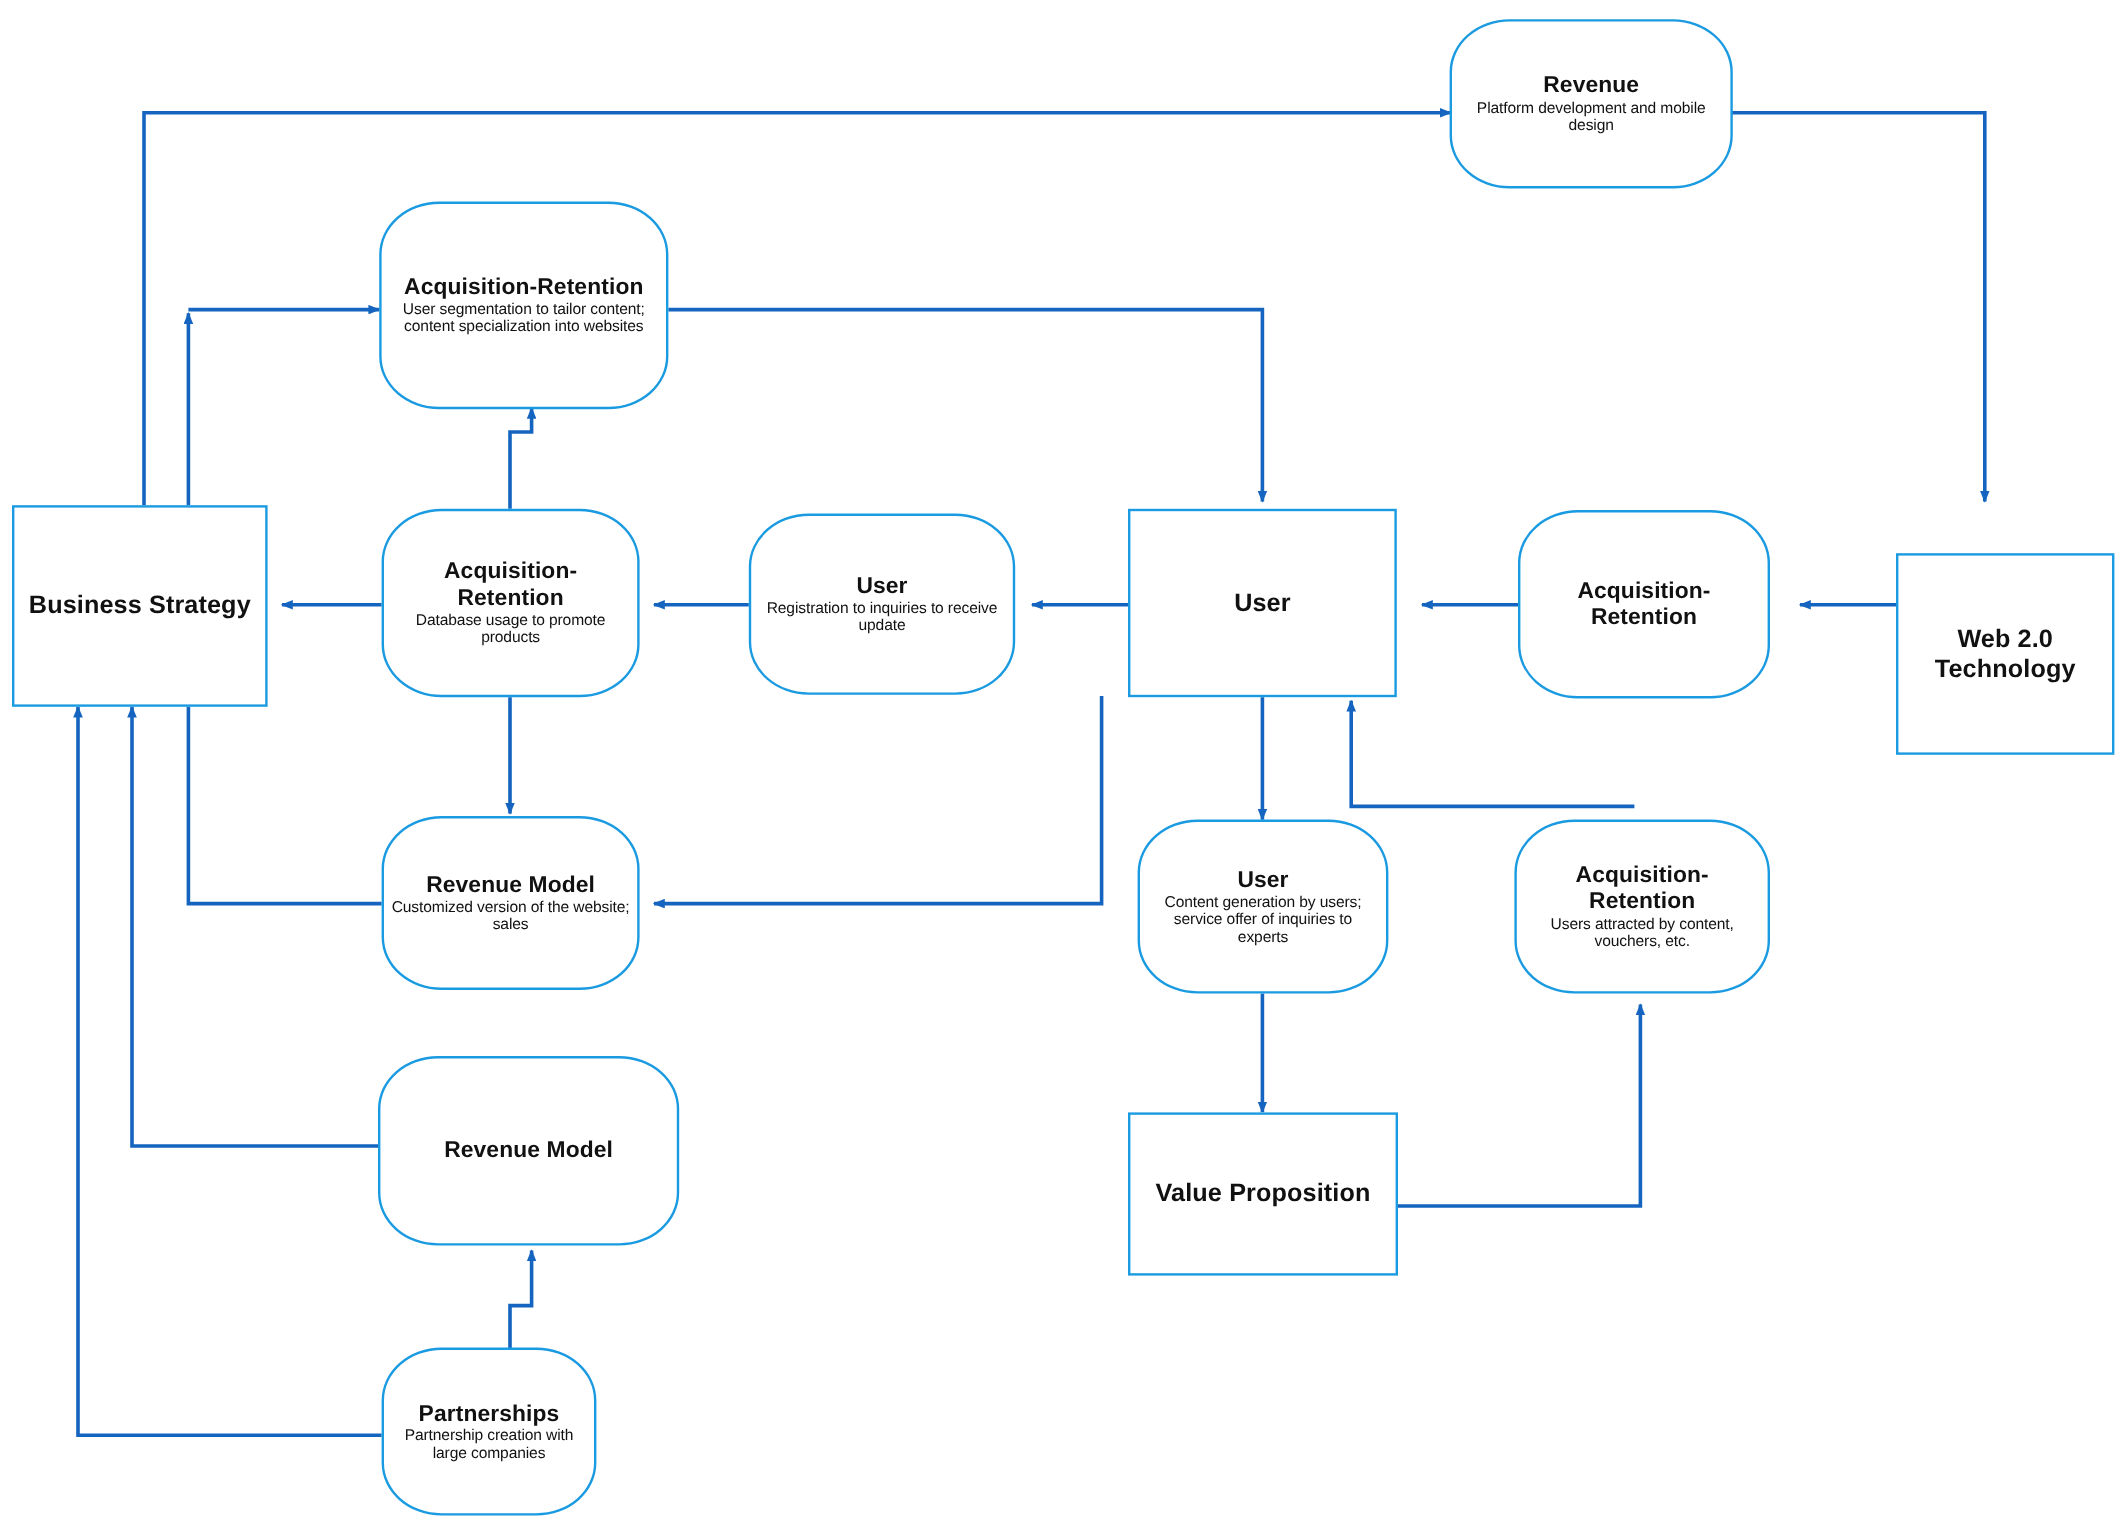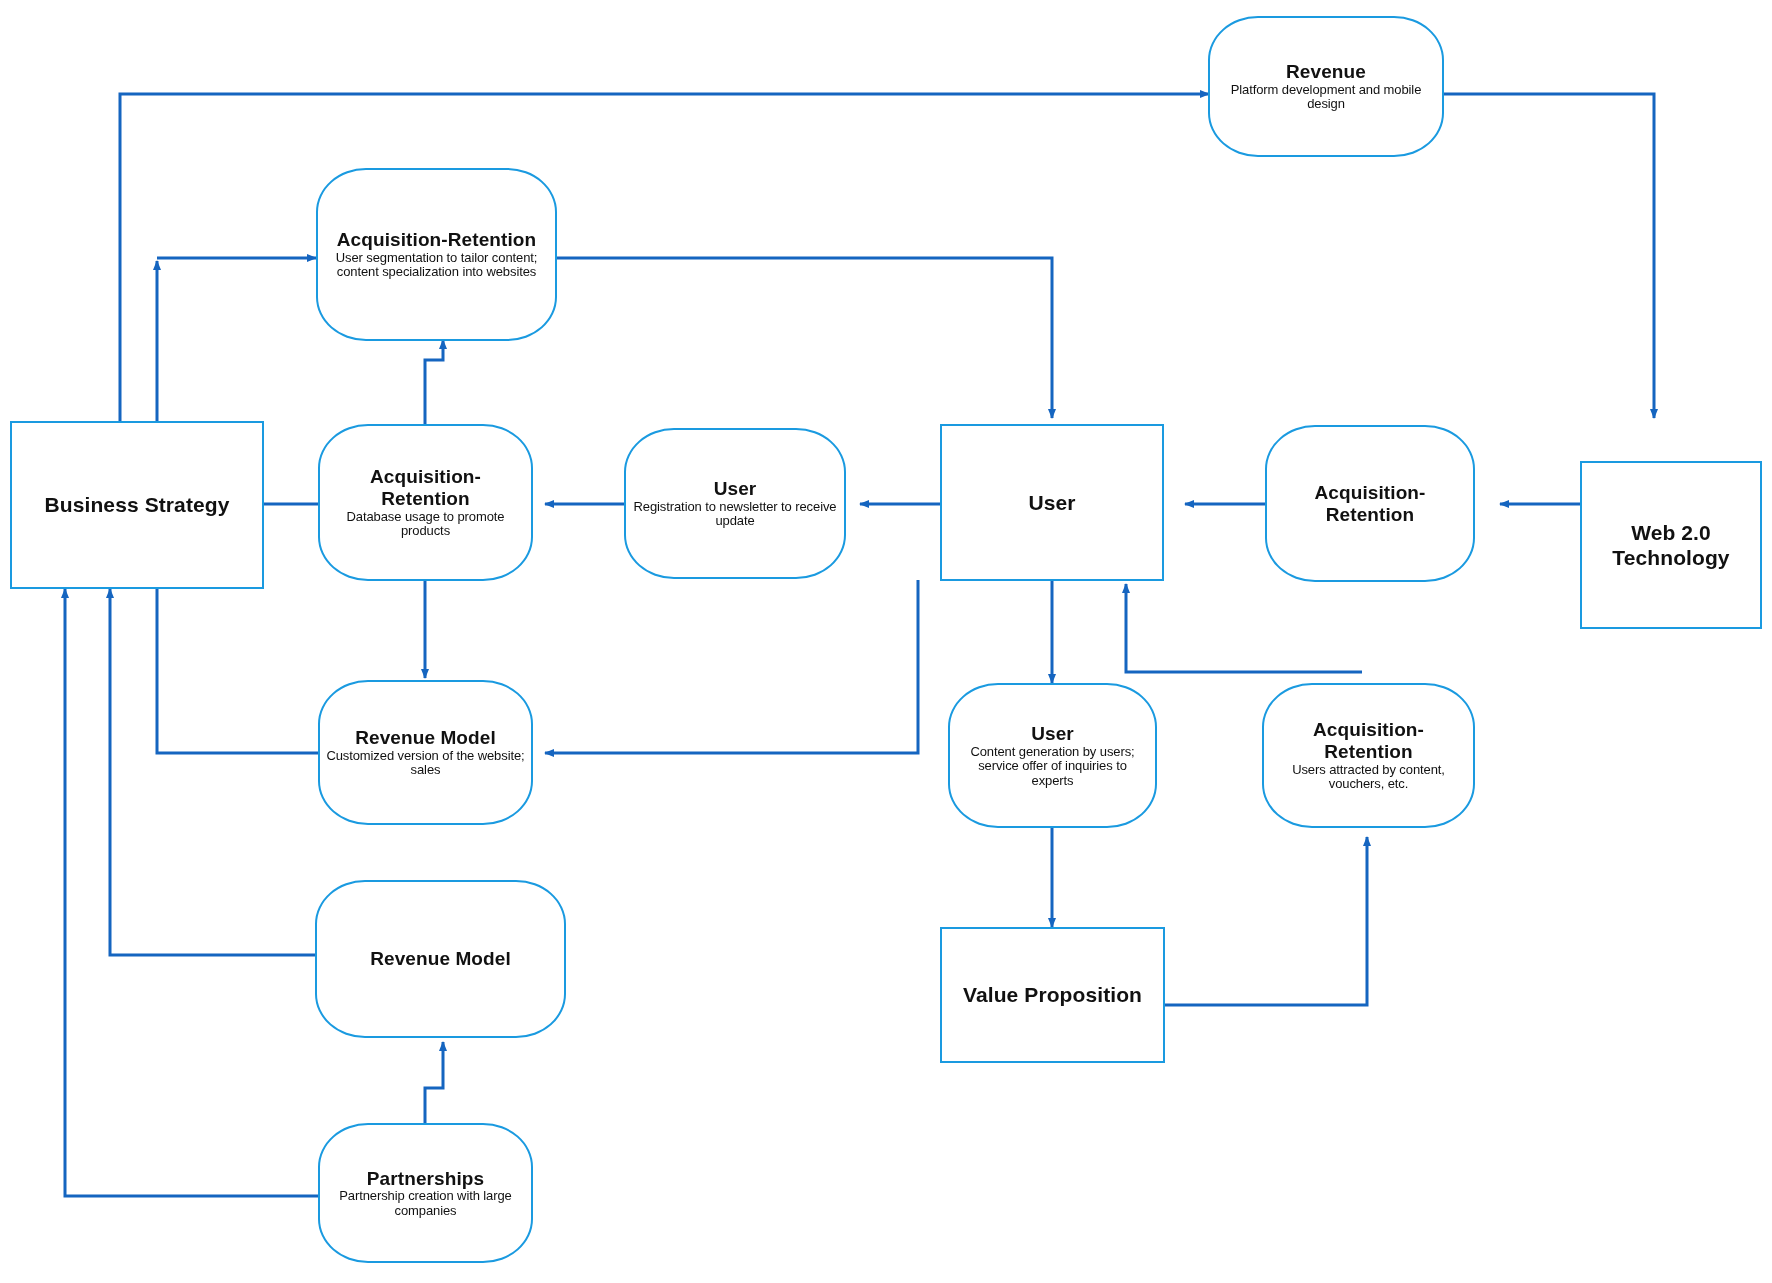--- a/index.html
+++ b/index.html
@@ -122,32 +122,32 @@
   <div class="node rounded" style="left:1208px; top:16px; width:236px; height:141px;">
     <div class="title">Revenue</div>
     <div class="desc">Platform development and mobile design</div>
   </div>
 
   <div class="node rounded" style="left:316px; top:168px; width:241px; height:173px;">
     <div class="title">Acquisition-Retention</div>
     <div class="desc">User segmentation to tailor content; content specialization into websites</div>
   </div>
 
-  <div class="node rect" style="left:10px; top:421px; width:254px; height:168px;">
+  <div class="node rect" style="left:10px; top:421px; width:213px; height:168px;">
     <div class="title">Business Strategy</div>
   </div>
 
   <div class="node rounded" style="left:318px; top:424px; width:215px; height:157px;">
     <div class="title">Acquisition-Retention</div>
     <div class="desc">Database usage to promote products</div>
   </div>
 
   <div class="node rounded" style="left:624px; top:428px; width:222px; height:151px;">
     <div class="title">User</div>
-    <div class="desc">Registration to newsletter to receive update</div>
+    <div class="desc">Registration to inquiries to receive update</div>
   </div>
 
   <div class="node rect" style="left:940px; top:424px; width:224px; height:157px;">
     <div class="title">User</div>
   </div>
 
   <div class="node rounded" style="left:1265px; top:425px; width:210px; height:157px;">
     <div class="title">Acquisition-Retention</div>
   </div>
 
@@ -171,18 +171,18 @@
   </div>
 
   <div class="node rounded" style="left:315px; top:880px; width:251px; height:158px;">
     <div class="title">Revenue Model</div>
   </div>
 
   <div class="node rect" style="left:940px; top:927px; width:225px; height:136px;">
     <div class="title">Value Proposition</div>
   </div>
 
-  <div class="node rounded" style="left:318px; top:1123px; width:215px; height:140px;">
+  <div class="node rounded" style="left:318px; top:1123px; width:179px; height:140px;">
     <div class="title">Partnerships</div>
     <div class="desc">Partnership creation with large companies</div>
   </div>
 
 </div>
 
 </body></html>

